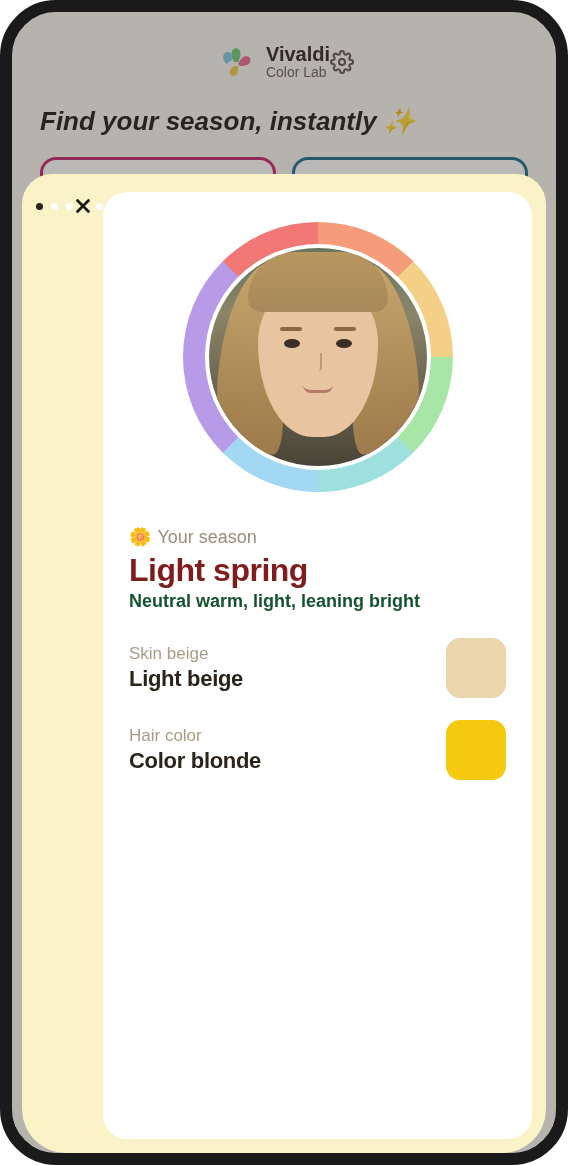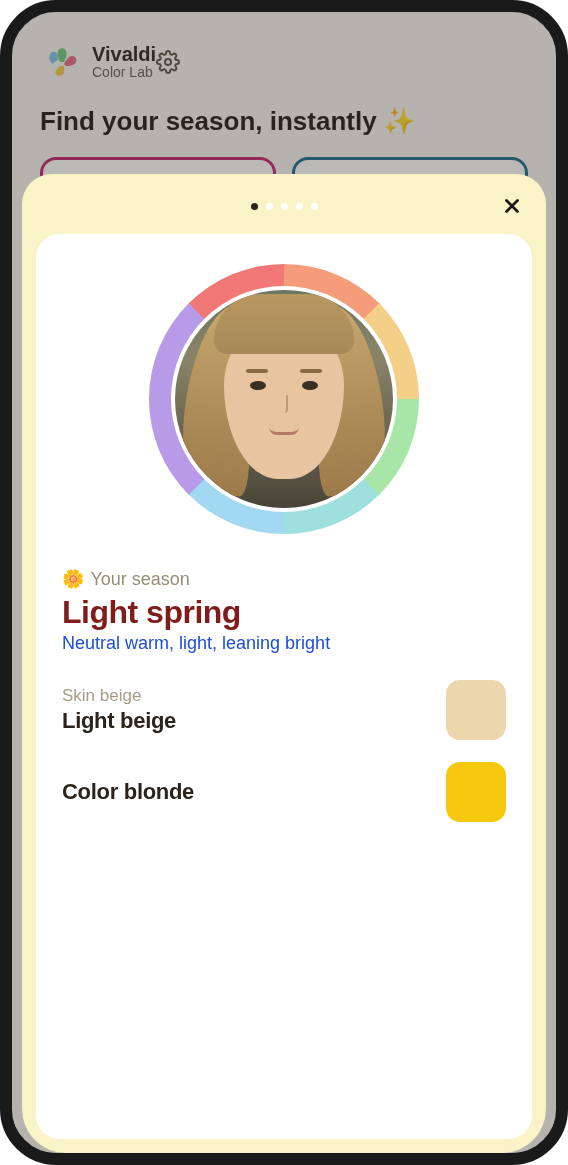--- a/index.html
+++ b/index.html
@@ -29,21 +29,21 @@
 
   
   .bg-layer {
     position: absolute;
     inset: 0;
     padding: 30px 28px;
   }
   .bg-header {
     display: flex;
     align-items: center;
-    justify-content: flex-start;
+    justify-content: center;
     margin-bottom: 24px;
   }
   .bg-brand {
     display: flex;
     align-items: center;
     gap: 12px;
   }
   .logo {
     width: 40px;
     height: 40px;
@@ -55,20 +55,21 @@
   .brand-sub { font-size: 14px; font-weight: 500; color: #6b6054; }
   .gear {
     width: 24px; height: 24px;
     color: #5a5248;
   }
   .bg-headline {
     font-size: 26px;
     font-weight: 700;
     color: #1e1a14;
     margin-bottom: 20px;
+    font-style: italic;
   }
   .bg-cards {
     display: flex;
     gap: 16px;
   }
   .bg-card {
     flex: 1;
     height: 60px;
     border: 3px solid;
     border-radius: 16px;
@@ -86,21 +87,21 @@
 
   
   .sheet {
     position: absolute;
     left: 10px; right: 10px; bottom: 0;
     top: 162px;
     background: #faf3c8;
     border-radius: 30px 30px 44px 44px;
     padding: 18px 14px 14px;
     display: flex;
-    flex-direction: column;
+    flex-direction: row;
   }
   .sheet-top {
     display: flex;
     align-items: center;
     justify-content: center;
     position: relative;
     height: 28px;
     margin-bottom: 14px;
   }
   .dots {
@@ -241,22 +242,22 @@
   .season-label .emoji { margin-right: 6px; }
   .season-name {
     font-size: 32px;
     font-weight: 800;
     color: #7f1d1d;
     letter-spacing: -0.5px;
     margin-bottom: 2px;
   }
   .season-desc {
     font-size: 18px;
-    color: #1d4ed8;
-    font-weight: 400;
+    color: #14532d;
+    font-weight: 700;
     margin-bottom: 26px;
   }
 
   .attr-row {
     display: flex;
     align-items: center;
     justify-content: space-between;
     margin-bottom: 22px;
   }
   .attr-text { flex: 1; }
@@ -368,20 +369,21 @@
       <div class="attr-row">
         <div class="attr-text">
           <div class="attr-label">Skin beige</div>
           <div class="attr-value">Light beige</div>
         </div>
         <div class="swatch beige"></div>
       </div>
 
       <div class="attr-row">
         <div class="attr-text">
+          <div class="attr-label">Hair color</div>
           <div class="attr-value">Color blonde</div>
         </div>
         <div class="swatch gold"></div>
       </div>
 
     </div>
   </div>
 
 </div>
 <div class="phone-frame"></div>

